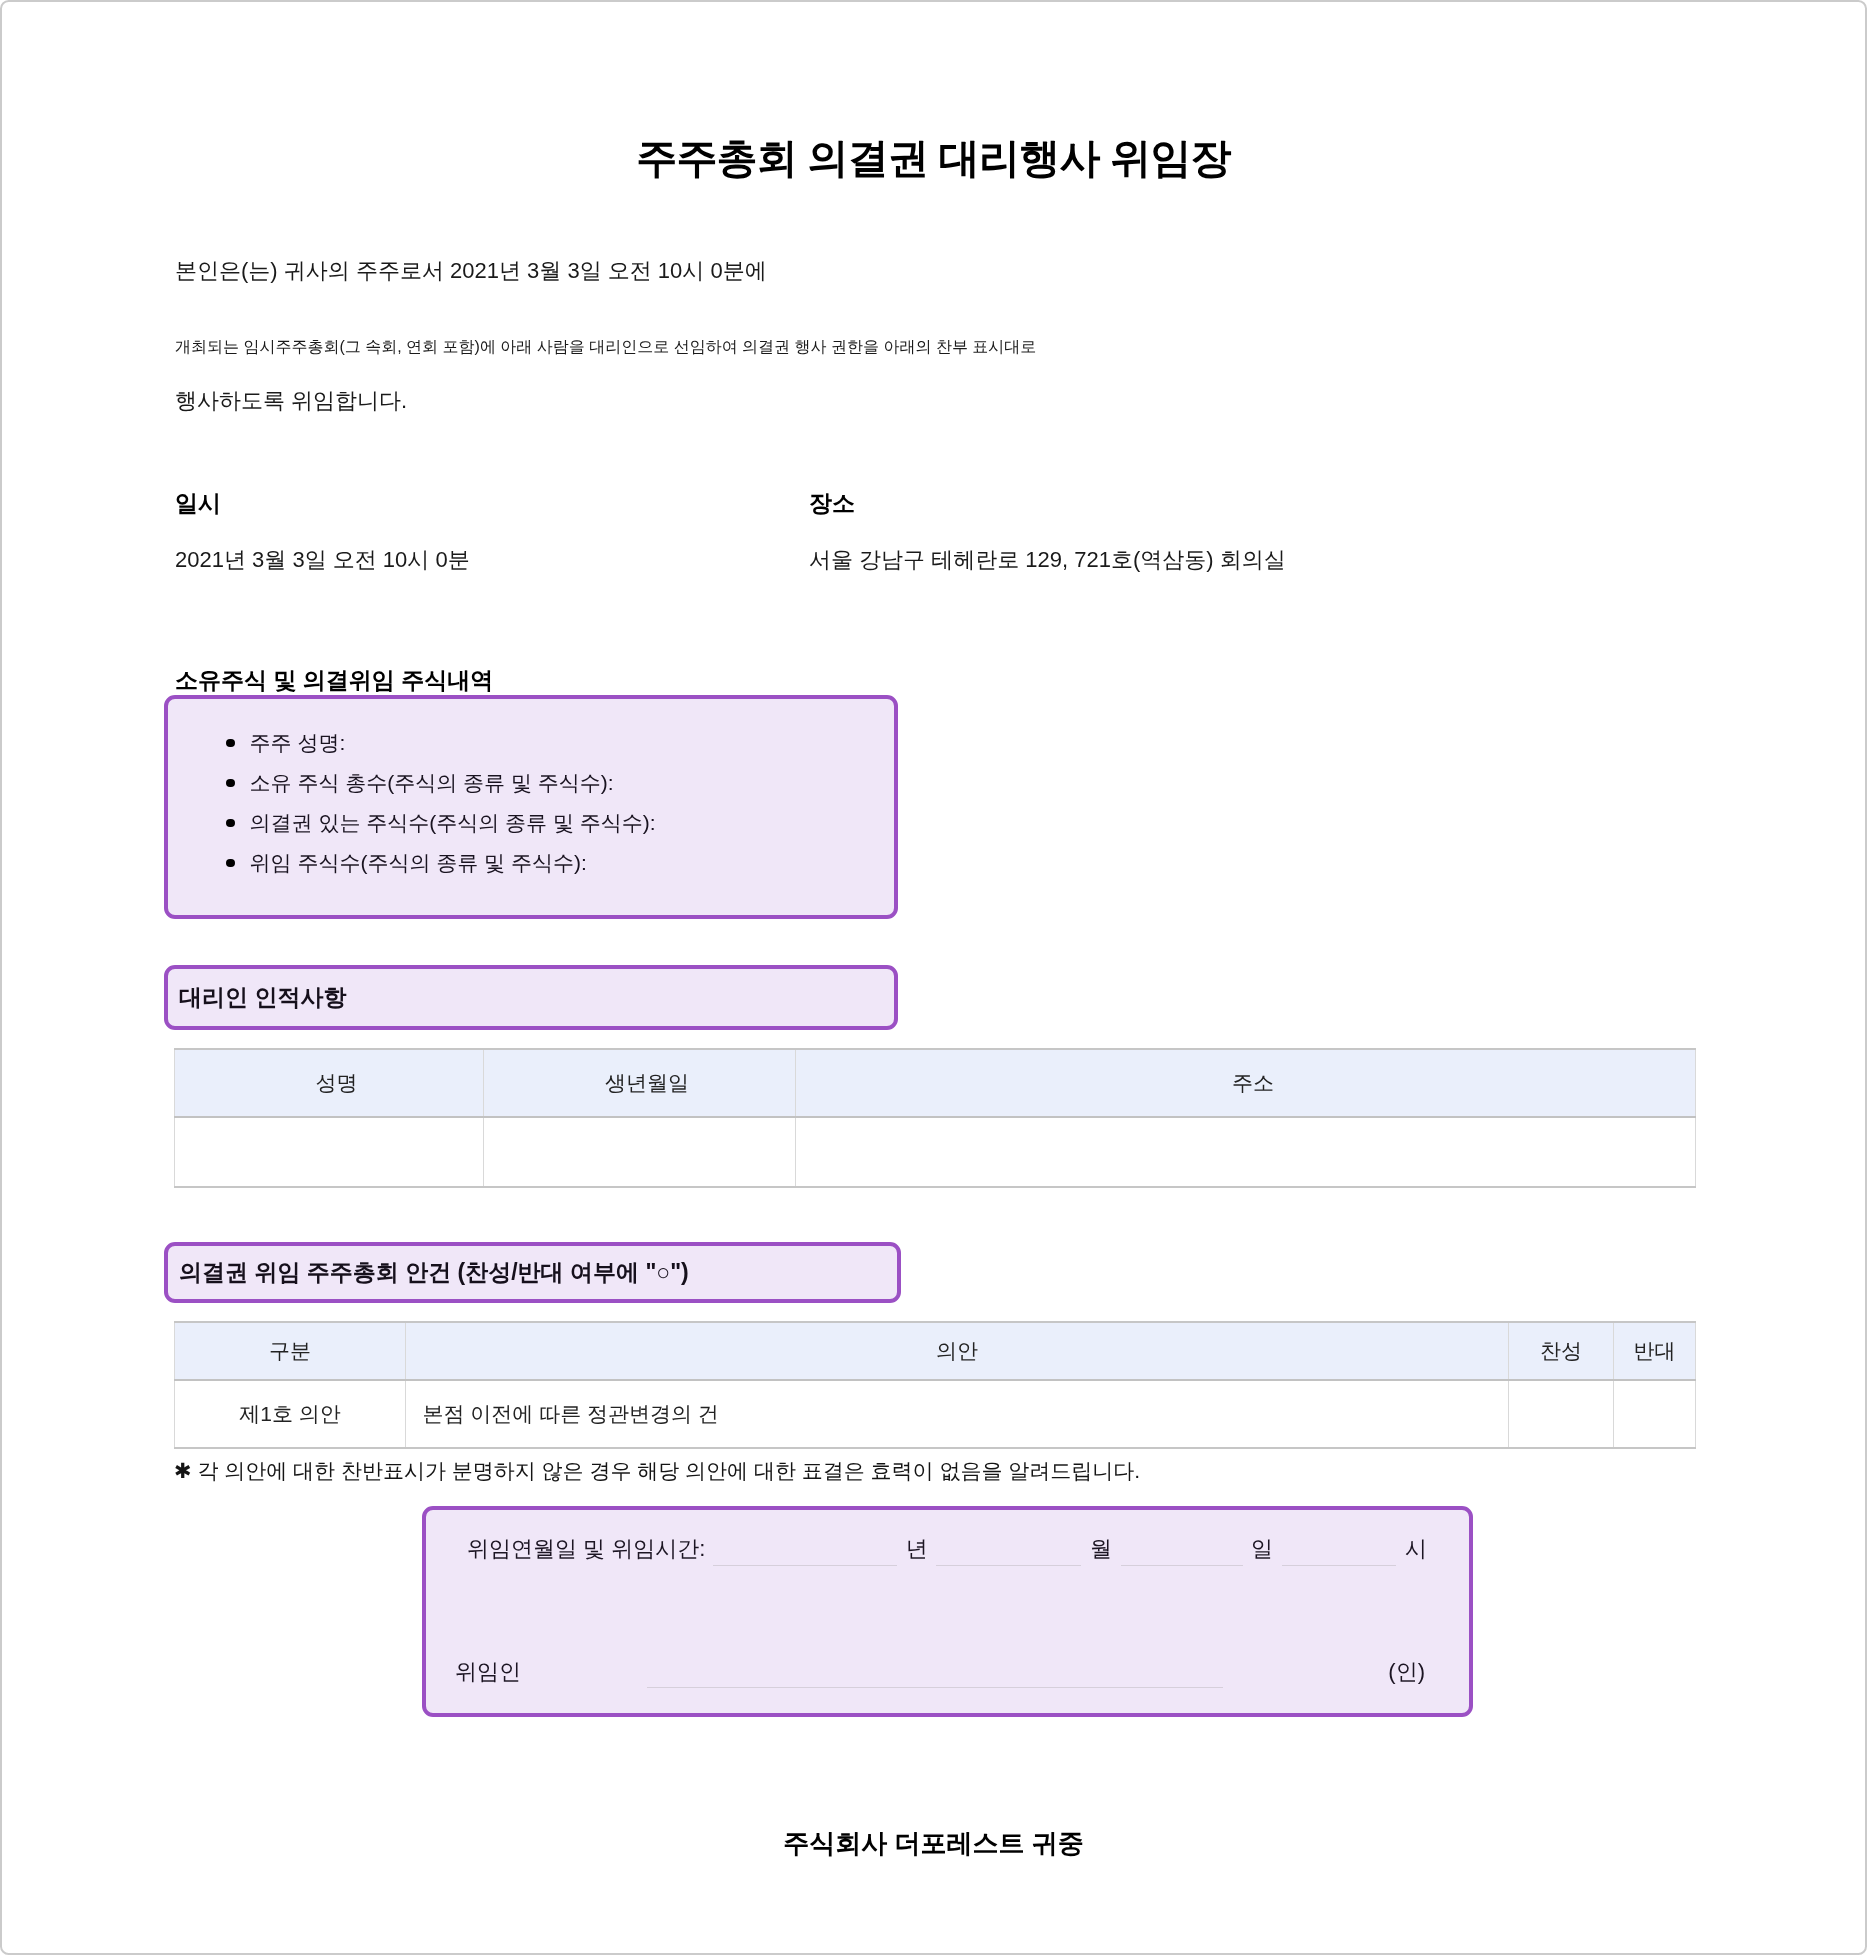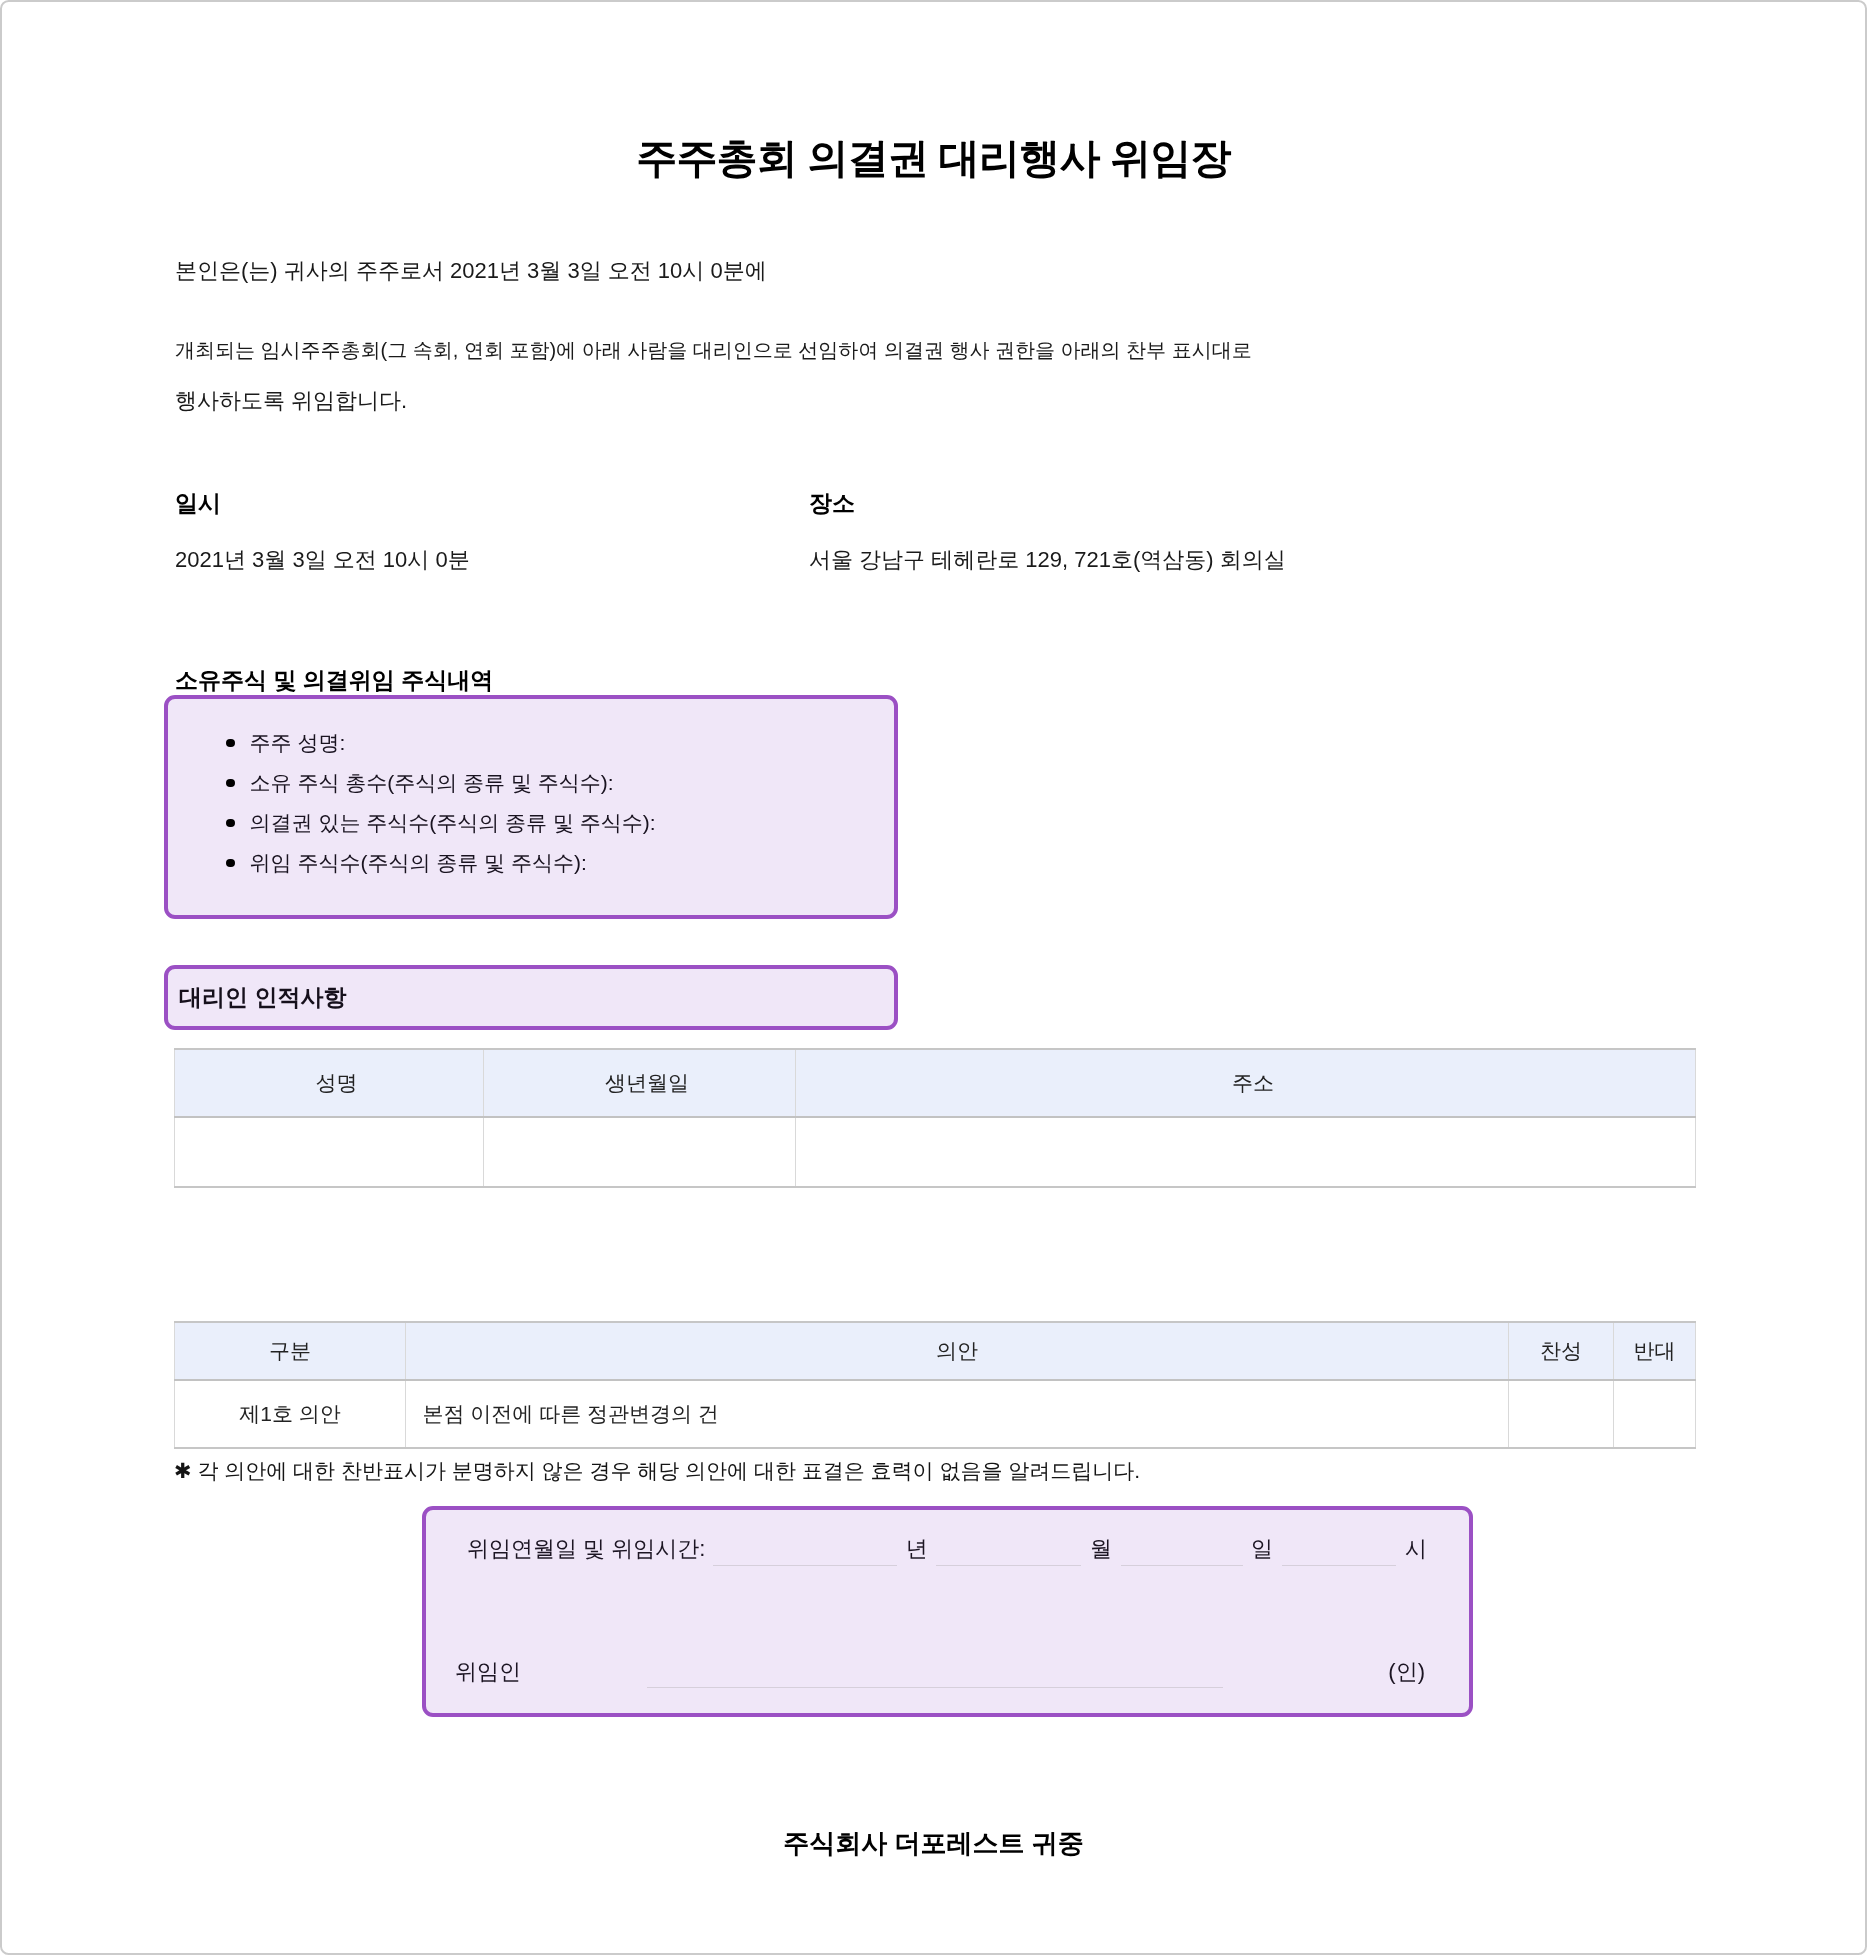--- a/index.html
+++ b/index.html
@@ -11,21 +11,21 @@
              font-size:41px;font-weight:800;color:#000;letter-spacing:-0.8px;}
 
   .intro-line1{position:absolute;top:239px;left:173px;right:118px;height:60px;
                display:flex;align-items:center;font-size:22px;white-space:nowrap;}
   .name-field{position:relative;box-sizing:border-box;width:734px;height:60px;margin:0 11.8px;
               border:4.7px solid #9b50c4;border-radius:10.2px;background:#f0e7f8;
               display:flex;align-items:center;justify-content:center;}
   .name-ph{font-size:21px;color:#241d2b;transform:translateY(-5.5px);}
   .name-underline{position:absolute;left:14px;right:14px;bottom:3.1px;height:2px;background:#d6cfdb;border-radius:1.2px;}
 
-  .intro-line2{position:absolute;top:335px;left:173px;right:118px;font-size:20px;white-space:nowrap;}
+  .intro-line2{position:absolute;top:335px;left:173px;right:118px;font-size:16px;white-space:nowrap;}
   .intro-line3{position:absolute;top:384px;left:173px;right:173px;font-size:22px;}
 
   .meeting-label{position:absolute;top:486px;font-size:23px;font-weight:800;color:#000;}
   .meeting-value{position:absolute;top:543px;font-size:22px;}
   .dt-label,.dt-value{left:173px;}
   .loc-label,.loc-value{left:807px;}
 
   .sec-heading{position:absolute;top:663px;left:173px;font-size:23px;font-weight:800;color:#000;}
 
   .accent-box{position:absolute;box-sizing:border-box;border:4.7px solid #9b50c4;border-radius:11px;background:#f0e7f8;}
@@ -133,20 +133,23 @@
     </thead>
     <tbody>
       <tr>
         <td class="cell-center"></td>
         <td class="cell-center"></td>
         <td class="cell-left"></td>
       </tr>
     </tbody>
   </table>
 
+  <div class="accent-box label-box agenda-label-box">
+    <span>의결권 위임 주주총회 안건 (찬성/반대 여부에 "○")</span>
+  </div>
 
   <table class="doc-table agenda-table">
     <colgroup>
         <col style="width:231px">
         <col style="width:1103px">
         <col style="width:105px">
         <col style="width:82px">
       </colgroup>
     <thead>
       <tr>

